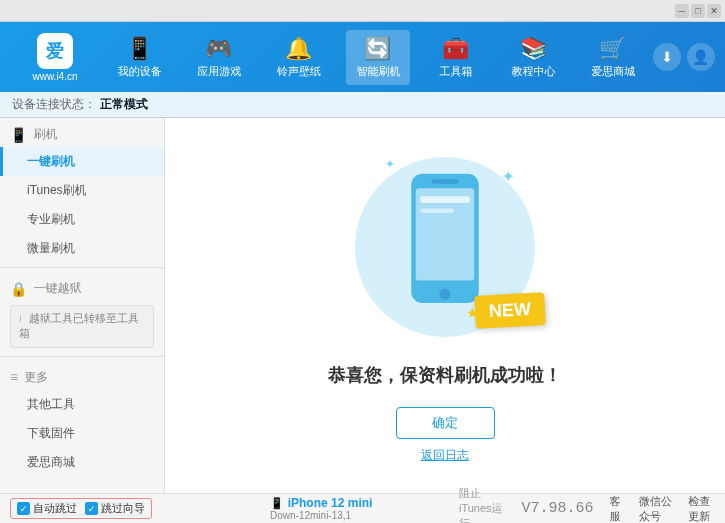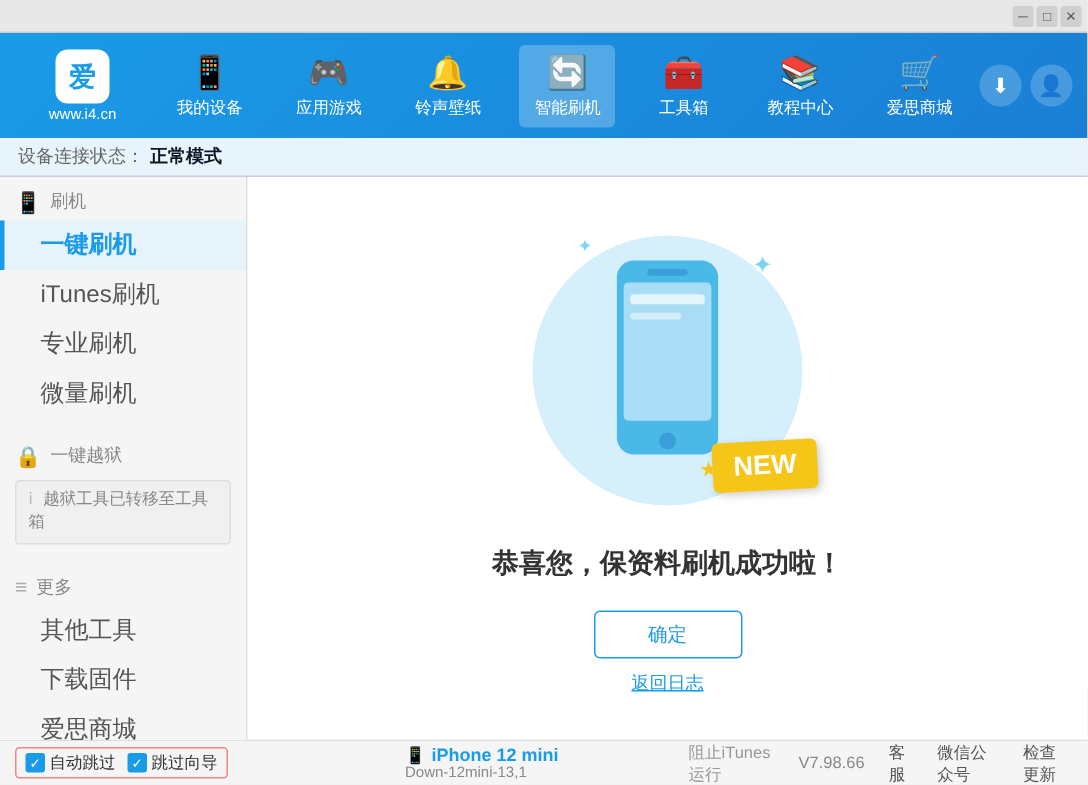--- a/index.html
+++ b/index.html
@@ -78,21 +78,21 @@
     .sidebar {
       width: 165px; background: #f5f5f5; border-right: 1px solid #ddd;
       display: flex; flex-direction: column; overflow-y: auto;
     }
     .sidebar-section-header {
       display: flex; align-items: center; padding: 8px 12px 4px 10px;
       color: #888; font-size: 12px;
     }
     .sidebar-section-header .section-icon { margin-right: 6px; font-size: 14px; color: #aaa; }
     .sidebar-item {
-      padding: 6px 27px 6px 24px; cursor: pointer; color: #555; font-size: 16px;
+      padding: 6px 27px 6px 24px; cursor: pointer; color: #555; font-size: 12px;
       border-left: 3px solid transparent;
     }
     .sidebar-item.active {
       color: #1a9be8; background: #e6f3fb; border-left: 3px solid #1a9be8;
       font-weight: bold;
     }
     .sidebar-notice {
       margin: 4px 10px; background: #f0f0f0; border: 1px solid #ddd;
       border-radius: 3px; padding: 5px 8px; font-size: 11px; color: #888; line-height: 1.4;
     }
@@ -152,21 +152,21 @@
       width: 13px; height: 13px; border: 1px solid #1a9be8; border-radius: 2px;
       background: white; display: flex; align-items: center; justify-content: center;
     }
     .cb-box.checked { background: #1a9be8; }
     .cb-box.checked::after { content: '✓'; color: white; font-size: 9px; }
     .cb-label { font-size: 11px; color: #333; }
     .bottom-left { display: flex; align-items: center; gap: 6px; flex: 1; }
     .bottom-link { color: #555; cursor: pointer; font-size: 11px; }
     .itunes-status { color: #999; font-size: 11px; }
 
-    .bottom-version { color: #888; font-size: 11px; }
+    .bottom-version { color: #888; font-size: 15px; font-family: Liberation Mono, monospace; }
 
     
     .checkbox-area {
       border: 1px solid #e88; border-radius: 3px; padding: 2px 6px;
       display: flex; gap: 8px; align-items: center;
     }
   </style>
 </head>
 <body>
 

